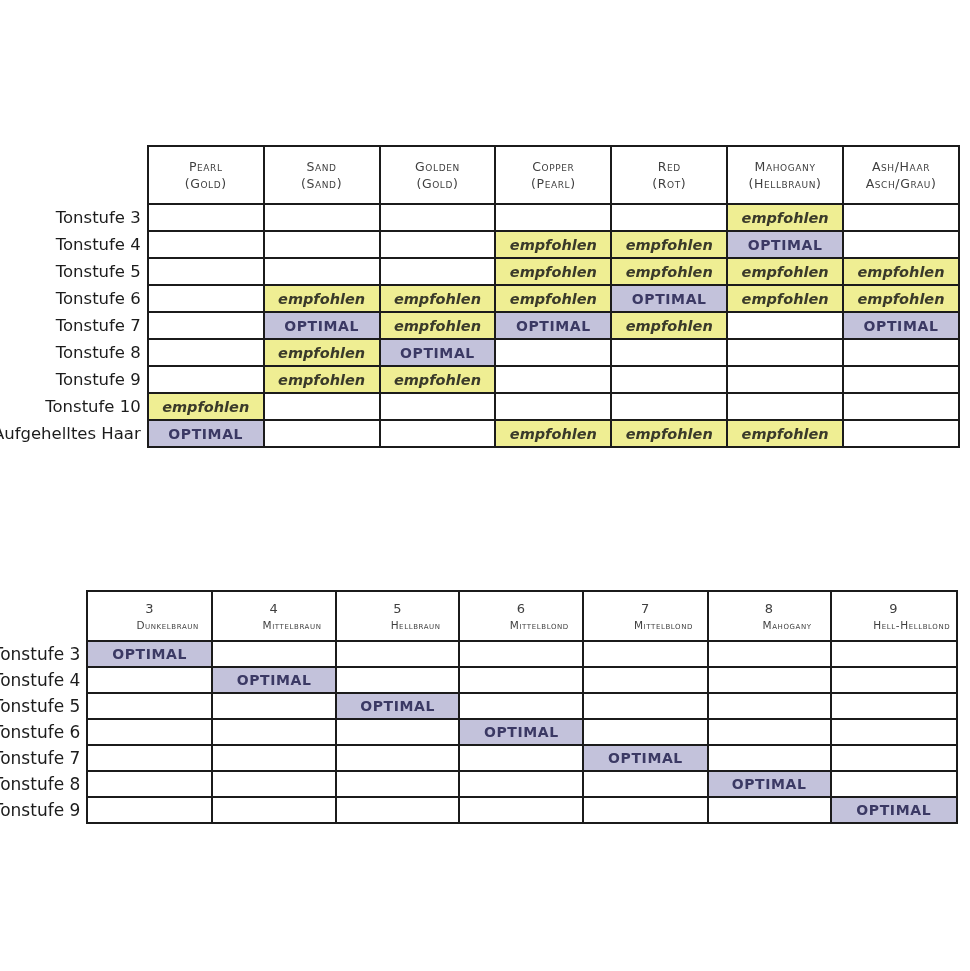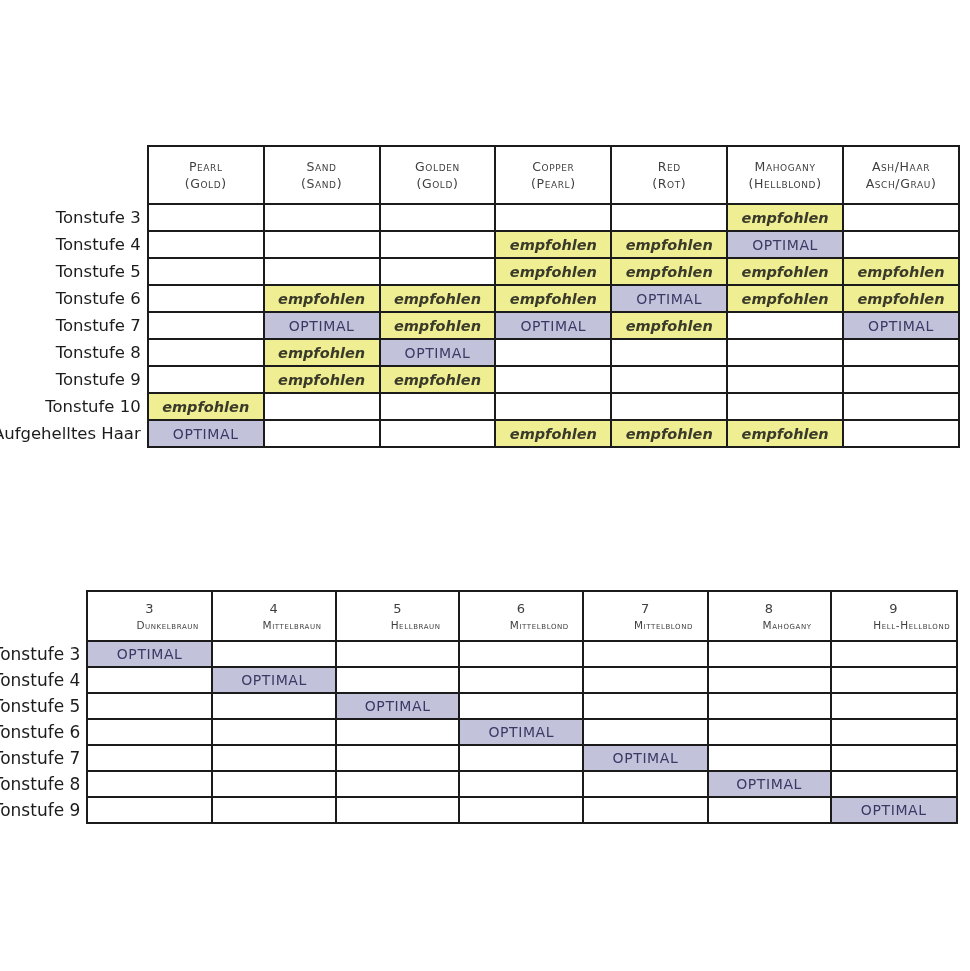--- a/index.html
+++ b/index.html
@@ -57,21 +57,21 @@
   .cell { font-size: 14.5px; background: #ffffff; }
   .cell.emp {
     background: var(--emp-bg, #EFEE93);
     color: #3a3a2a;
     font-weight: 600;
     font-style: italic;
   }
   .cell.opt {
     background: var(--opt-bg, #C3C2DB);
     color: #3b3964;
-    font-weight: 400;
+    font-weight: 700;
     font-size: 14px;
     letter-spacing: 0.6px;
   }
 </style>
 </head>
 <body>
 
 <div class="page">
 
   <table class="t1">
@@ -93,21 +93,21 @@
           <th class="grid hdr">
             <div class="hdr-l1">Copper</div>
             <div class="hdr-l2">(Pearl)</div>
           </th>
           <th class="grid hdr">
             <div class="hdr-l1">Red</div>
             <div class="hdr-l2">(Rot)</div>
           </th>
           <th class="grid hdr">
             <div class="hdr-l1">Mahogany</div>
-            <div class="hdr-l2">(Hellblond)</div>
+            <div class="hdr-l2">(Hellbraun)</div>
           </th>
           <th class="grid hdr">
             <div class="hdr-l1">Ash/Haar</div>
             <div class="hdr-l2">Asch/Grau)</div>
           </th>
         </tr>
       </thead>
     <tbody>
         <tr>
           <td class="rowlabel">Tonstufe 3</td>

